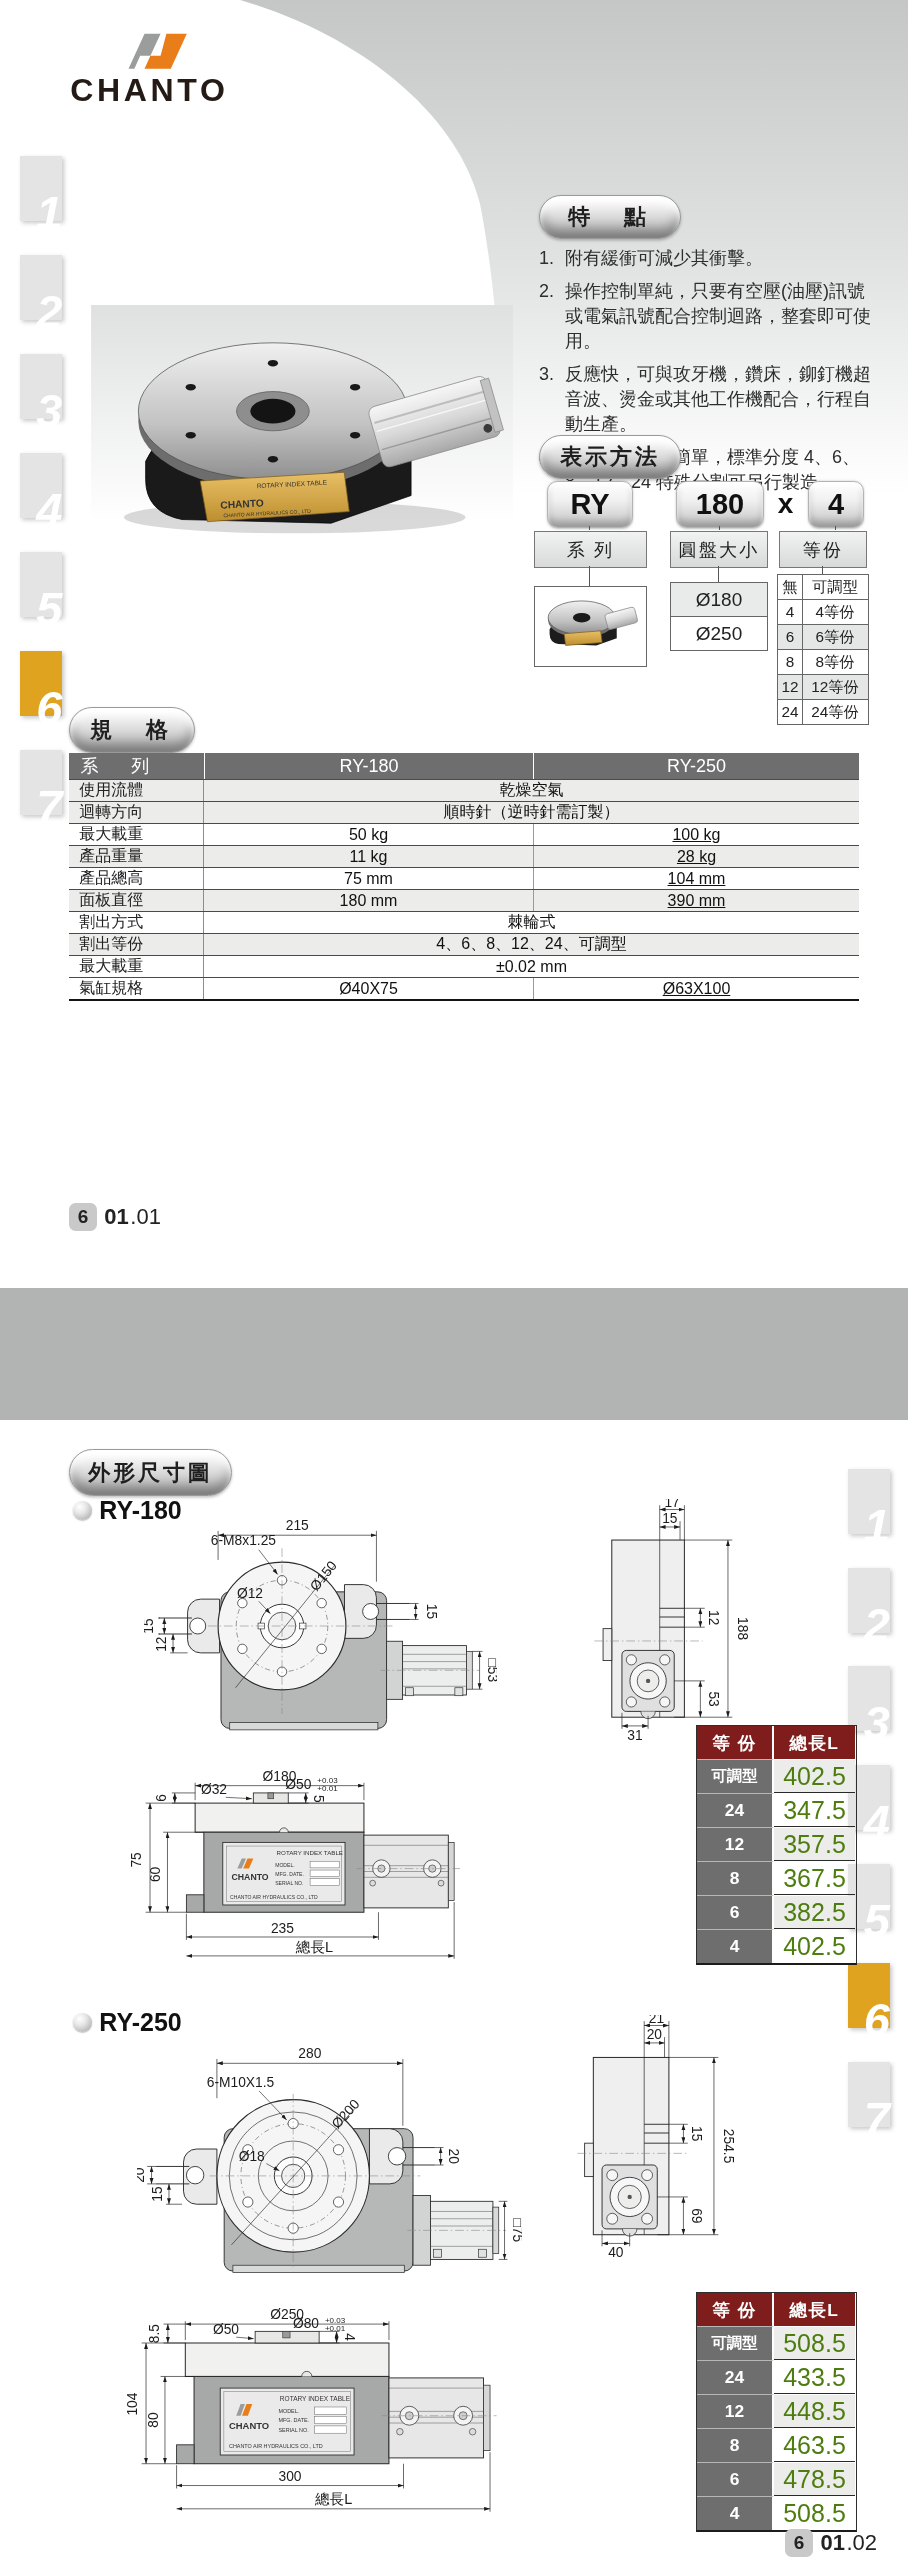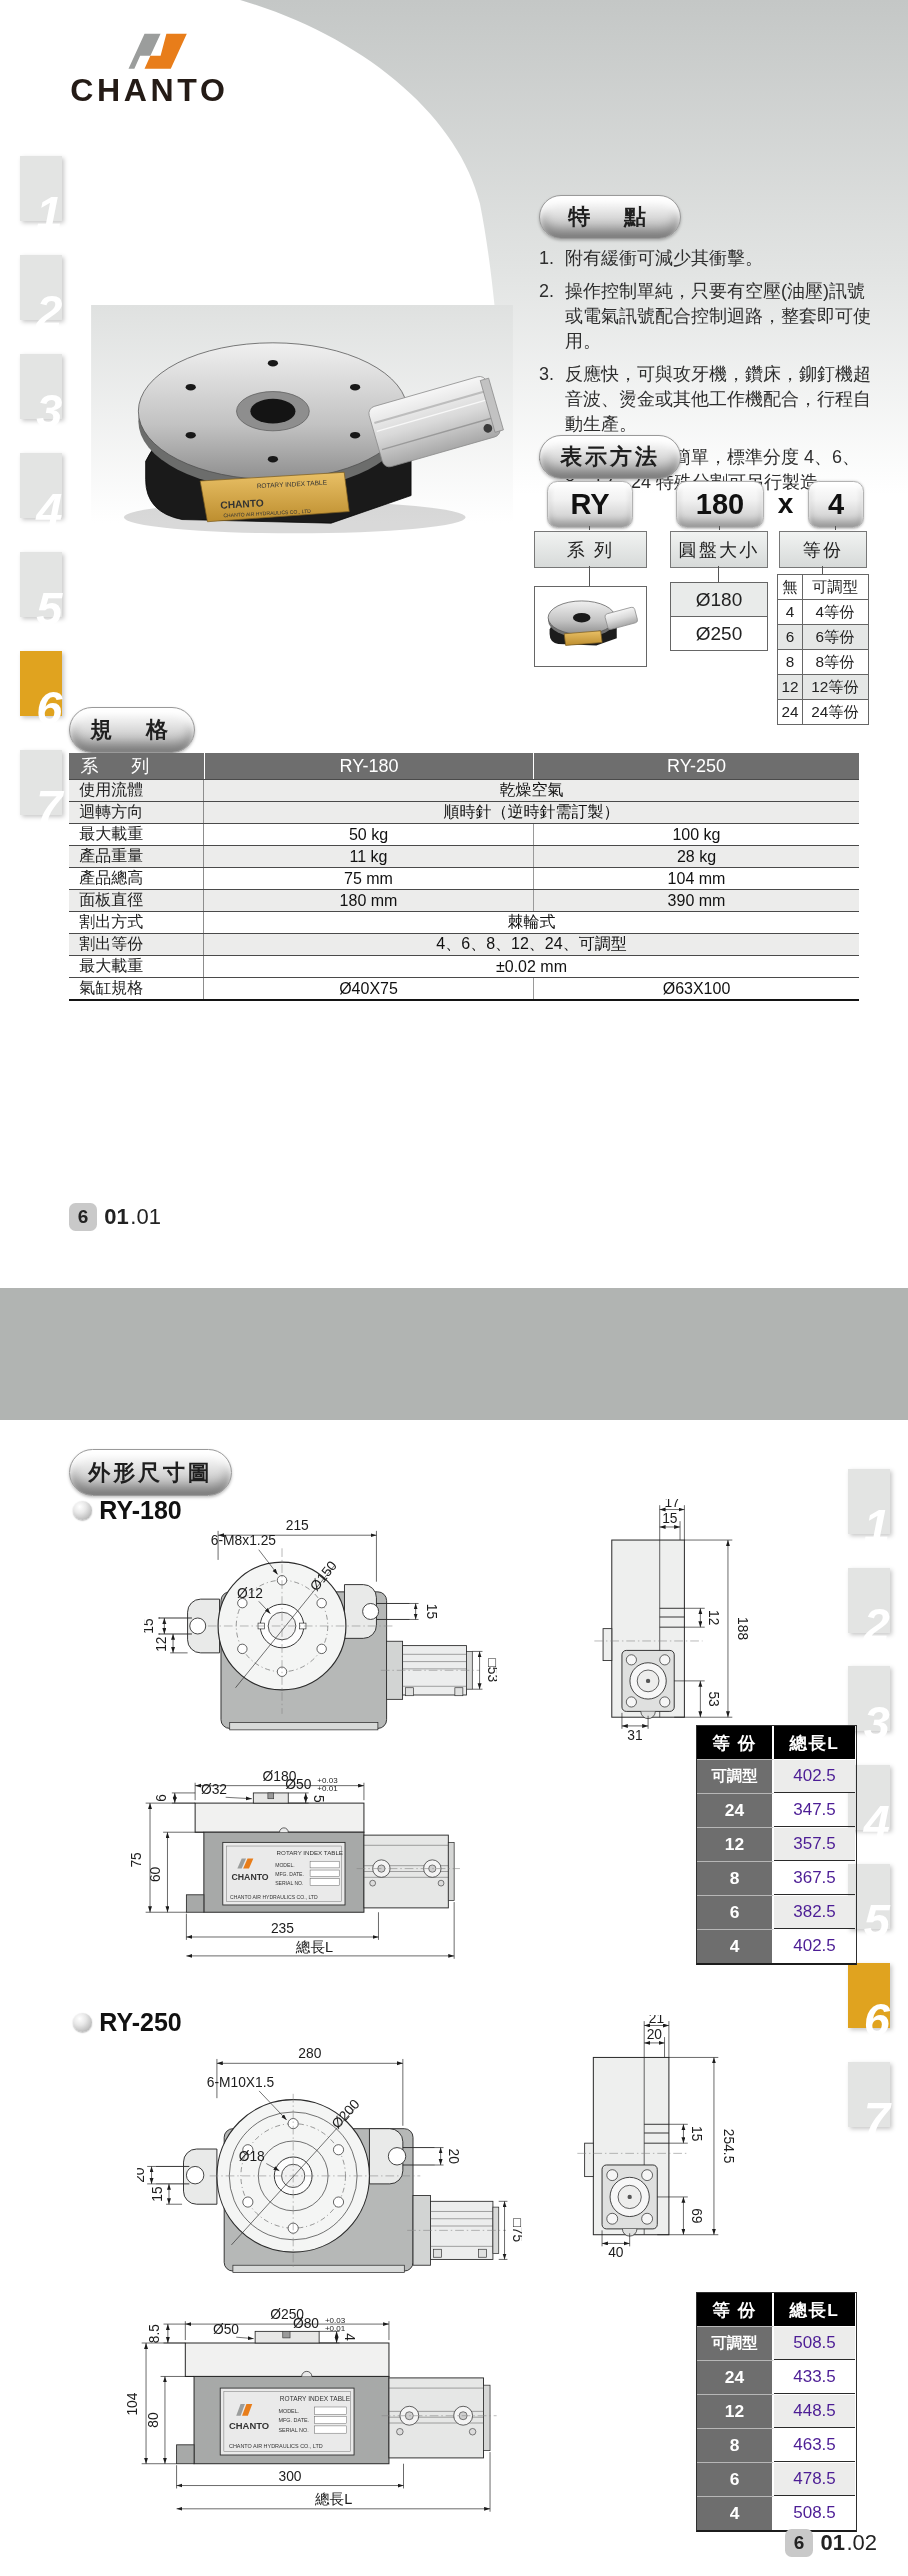--- a/index.html
+++ b/index.html
@@ -47,40 +47,40 @@
   .spec{position:absolute;left:69px;top:753px;width:790px;border-bottom:2.9px solid #141414;}
   .sp-h{display:grid;grid-template-columns:135px 329px 326px;background:#6e6e6e;height:26px;}
   .sp-h div{color:#fff;font-size:18px;display:flex;align-items:center;justify-content:center;}
   .sp-h .sp-hl{justify-content:flex-start;padding-left:11.6px;letter-spacing:7.3px;}
   .sp-h div + div{border-left:1.5px solid #fff;}
   .sp-r{display:grid;grid-template-columns:135px 329px 326px;height:21px;border-top:0.7px solid #4a4a4a;}
   .sp-r.rspan{grid-template-columns:135px 655px;}
   .sp-r.shade{background:#ececeb;}
   .sp-l{font-size:16px;color:#222;display:flex;align-items:center;padding-left:10.2px;border-right:0.7px solid #8d8d8d;text-align:center;}
   .sp-v,.sp-sp{font-size:16px;color:#111;display:flex;align-items:center;justify-content:center;}
-  .sp-v.v2{border-left:0.7px solid #9a9a9a;}
+  .sp-v.v2{border-left:0.7px solid #9a9a9a;text-decoration:underline;}
   
   .pgnum{position:absolute;display:flex;align-items:center;gap:7.3px;}
   .pgnum .sec{width:28px;height:28px;border-radius:6.5px;background:#c9c9c9;color:#222;
        display:flex;align-items:center;justify-content:center;font-size:19px;font-weight:bold;}
   .pgnum .maj{font-size:22px;font-weight:bold;color:#222;}
   .pgnum .min{font-size:22px;color:#222;margin-left:-5.8px;}
   
   .banner{position:absolute;left:0;top:1288px;width:909px;height:132px;background:#b1b4b2;}
   .modellabel{position:absolute;display:flex;align-items:center;gap:7.3px;}
   .modellabel .ball{width:19px;height:19px;border-radius:50%;
        background:radial-gradient(circle at 35% 30%,#ffffff 0%,#e8e8e8 35%,#b5b5b5 80%,#9a9a9a 100%);
        box-shadow:0 0.7px 1.5px rgba(0,0,0,.3);}
   .modellabel .mname{font-size:25px;font-weight:bold;color:#111;}
   .ltable{position:absolute;width:159px;border:1.5px solid #2e2e2e;border-bottom:2.9px solid #1c1c1c;}
   .lrow{display:grid;grid-template-columns:77px 81px;}
   .lrow div{display:flex;align-items:center;justify-content:center;}
   .lrow .lk{background:#6e6e6e;color:#fff;font-weight:bold;font-size:17.4px;border-bottom:0.7px solid #b7b7b7;border-right:2.2px solid #fff;height:33px;}
-  .lrow .lv{font-size:17px;color:#4c1d95;border-bottom:1.5px solid #2a2a2a;height:32px;}
-  .lrow.lhead .lk,.lrow.lhead .lv{background:#000000;color:#fff;font-weight:bold;font-size:17.4px;height:33px;letter-spacing:1.5px;}
+  .lrow .lv{font-size:25px;color:#4d7c0f;border-bottom:1.5px solid #2a2a2a;height:32px;}
+  .lrow.lhead .lk,.lrow.lhead .lv{background:#7f1d1d;color:#fff;font-weight:bold;font-size:17.4px;height:33px;letter-spacing:1.5px;}
   .lrow.lhead .lv{border-bottom:1.5px solid #fff;}
   .lrow:last-child .lk,.lrow:last-child .lv{border-bottom:none;}
   .lrow .lv.shade{background:#ececeb;}
   
   .dim{font-family:"Liberation Sans",sans-serif;font-size:19px;fill:#1c1c1c;}
   .dim2{font-family:"Liberation Sans",sans-serif;font-size:20px;fill:#1c1c1c;}
   .tol{font-family:"Liberation Sans",sans-serif;font-size:11px;fill:#1c1c1c;}
   .np{font-family:"Liberation Sans",sans-serif;fill:#333;}
   .dml{stroke:#1c1c1c;stroke-width:0.9;fill:none;}
   .edge{stroke:#2b2b2b;stroke-width:1.3;fill:none;}

